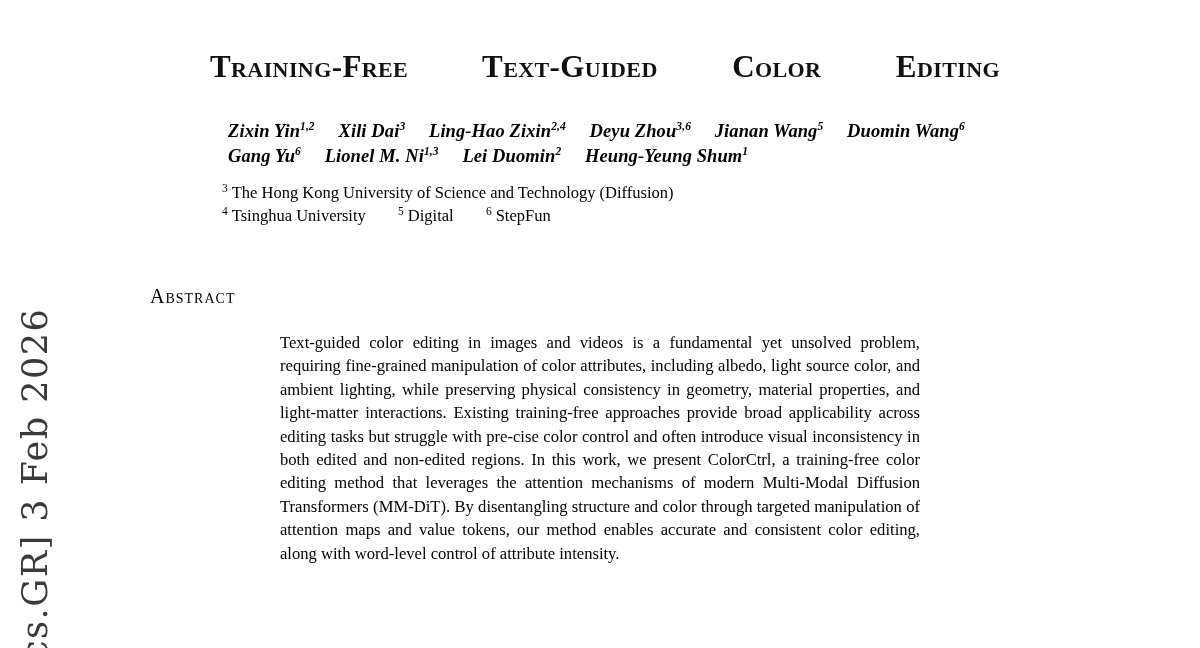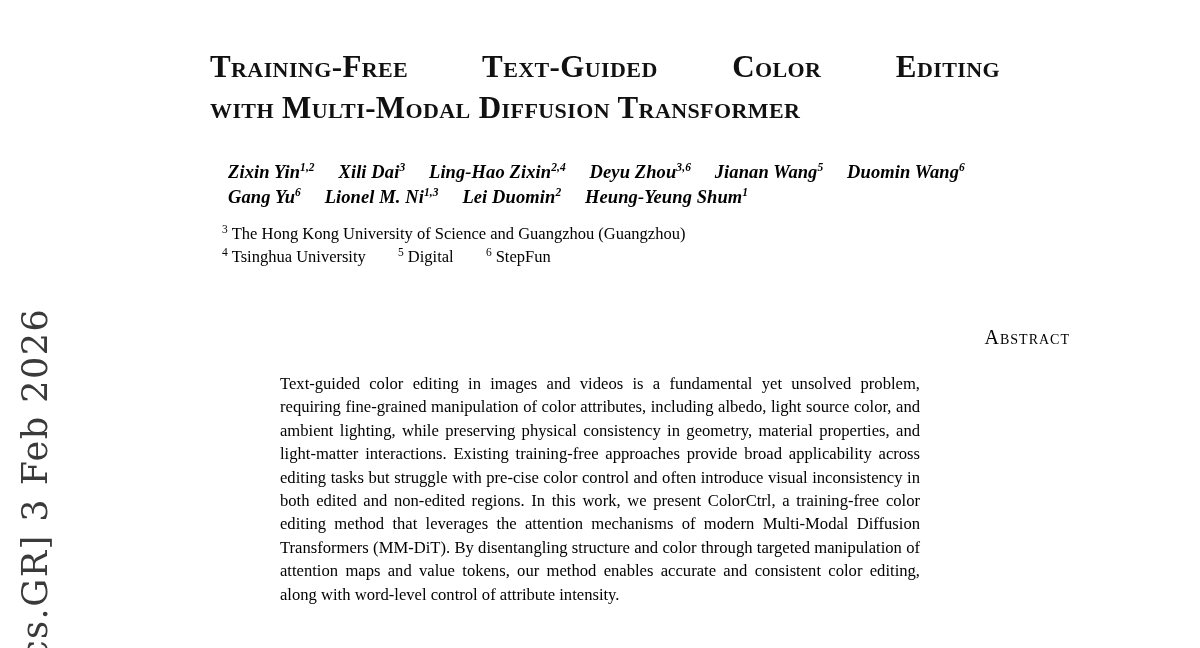--- a/index.html
+++ b/index.html
@@ -104,21 +104,21 @@
     line-height: 0;
     margin-right: 4px;
   }
   #affils .inline-gap {
     display: inline-block;
     width: 24px;
   }
 
   #abstract-head {
     margin: 58px 0 0 0;
-    text-align: right;
+    text-align: left;
     font-size: 20px;
     font-variant: small-caps;
     letter-spacing: 1px;
   }
 
   #abstract-body {
     margin: 23px 0 0 130px;
     width: 640px;
     font-size: 16.6px;
     line-height: 23.4px;
@@ -130,21 +130,20 @@
 <body>
 
 <div id="arxiv-stamp">
   <span class="vtext">cs.GR]  3 Feb 2026</span>
 </div>
 
 <div id="paper">
 
   <h1 id="title">
     <span class="line1">Training-Free Text-Guided Color Editing</span>
-    <span class="line2">with Multi-Modal Diffusion Transformer</span>
   </h1>
 
   <div id="authors">
     <span class="arow">
       <span class="au"><span>Zixin Yin</span><sup>1,2</sup></span>
       <span class="au"><span>Xili Dai</span><sup>3</sup></span>
       <span class="au"><span>Ling-Hao Zixin</span><sup>2,4</sup></span>
       <span class="au"><span>Deyu Zhou</span><sup>3,6</sup></span>
       <span class="au"><span>Jianan Wang</span><sup>5</sup></span>
       <span class="au"><span>Duomin Wang</span><sup>6</sup></span>
@@ -152,21 +151,21 @@
     <span class="arow">
       <span class="au"><span>Gang Yu</span><sup>6</sup></span>
       <span class="au"><span>Lionel M. Ni</span><sup>1,3</sup></span>
       <span class="au"><span>Lei Duomin</span><sup>2</sup></span>
       <span class="au"><span>Heung-Yeung Shum</span><sup>1</sup></span>
     </span>
   </div>
 
   <div id="affils">
     <span class="af">
-      <span class="mk">3</span><span>The Hong Kong University of Science and Guangzhou (Guangzhou)</span>
+      <span class="mk">3</span><span>The Hong Kong University of Science and Technology (Diffusion)</span>
     </span>
     <span class="af">
       <span class="mk">4</span><span>Tsinghua University</span>
       <span class="inline-gap"></span>
       <span class="mk">5</span><span>Digital</span>
       <span class="inline-gap"></span>
       <span class="mk">6</span><span>StepFun</span>
     </span>
   </div>
 

